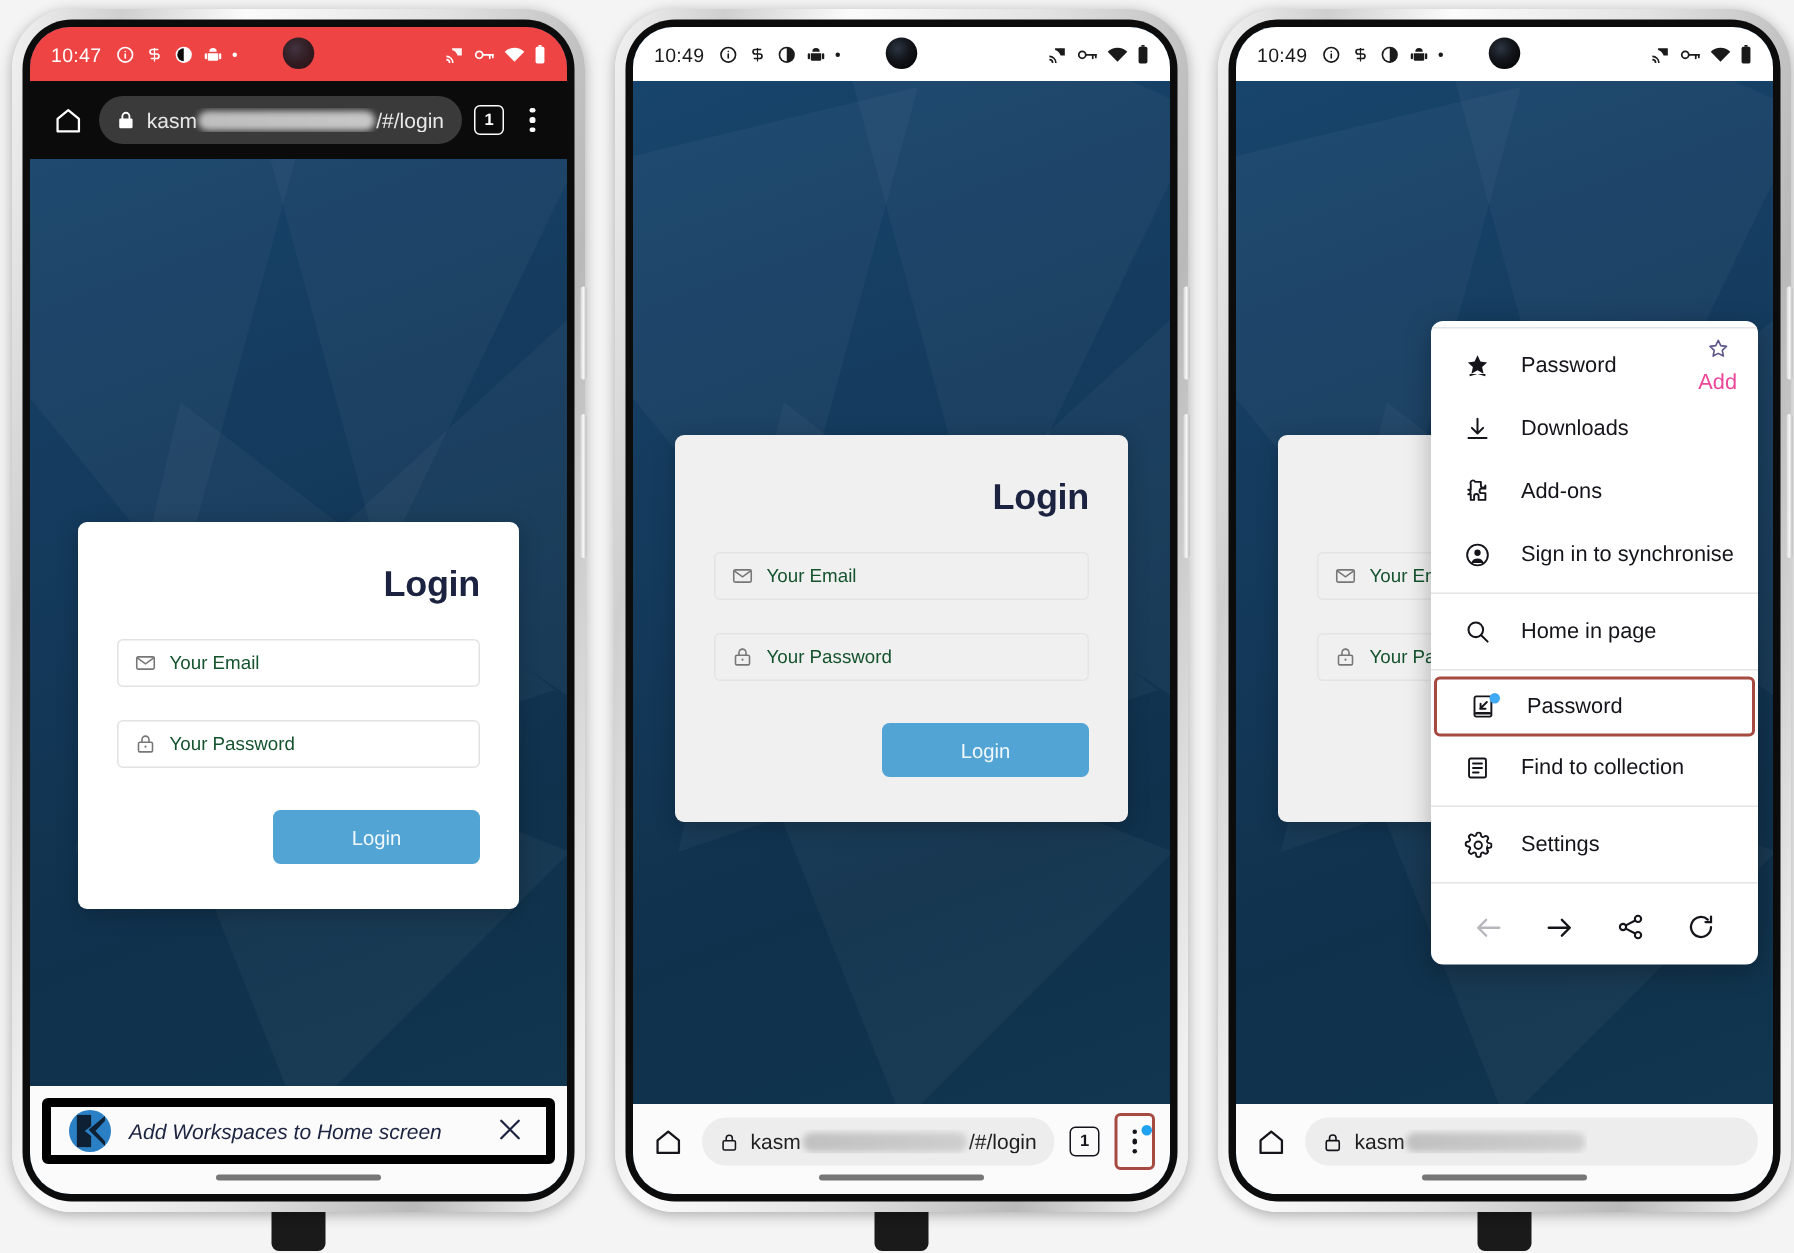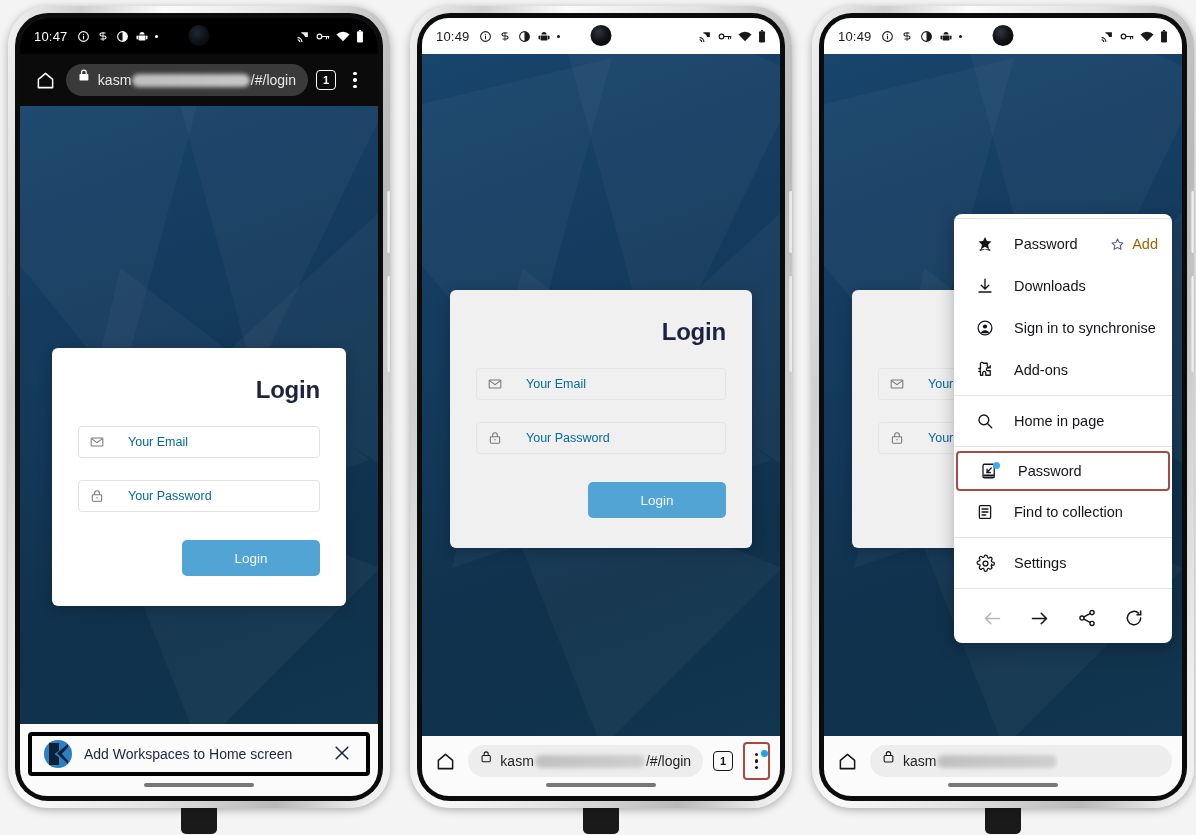--- a/index.html
+++ b/index.html
@@ -58,21 +58,21 @@
         clip-path: polygon(100% 0, 100% 100%, 0 58%); }
   .p5 { width: 300px; height: 300px; top: 430px; left: 60px;
         clip-path: polygon(0 0, 100% 40%, 40% 100%); }
 
   
   .statusbar {
     position: absolute; top: 0; left: 0; right: 0; height: 36px;
     display: flex; align-items: center; padding: 0 14px;
     font-size: 12.5px; letter-spacing: .2px;
   }
-  .statusbar.dark { background: #000000; color: #ffffff; }
+  .statusbar.dark { background: #ef4444; color: #ffffff; }
   .statusbar.light { background: #ffffff; color: #1a1a1a; }
   .sb-time { font-size: 13px; font-weight: 400; margin-right: 9px; }
   .sb-icons { display: flex; align-items: center; gap: 7px; }
   .sb-right { margin-left: auto; display: flex; align-items: center; gap: 6px; }
   .sb-ico { display: inline-flex; }
   .sb-dot { width: 3px; height: 3px; border-radius: 50%; background: currentColor; }
   .camera {
     position: absolute; left: 50%; transform: translateX(-50%);
     top: 7px; width: 21px; height: 21px; border-radius: 50%;
     background: radial-gradient(circle at 38% 34%, #2c3542 0%, #111419 45%, #000 100%);
@@ -90,21 +90,21 @@
     padding: 0 12px;
   }
   .urlbar-bottom {
     position: absolute; bottom: 0; left: 0; right: 0; height: 60px;
     background: #fbfbfb; display: flex; align-items: center; gap: 10px;
     padding: 0 10px 10px 10px;
   }
   .home-btn { width: 26px; display: flex; justify-content: center; flex: 0 0 auto; }
   .url-pill {
     flex: 1 1 auto; height: 32px; border-radius: 16px;
-    display: flex; gap: 8px; padding: 4px 12px;
+    display: flex; align-items: center; gap: 8px; padding: 4px 12px;
     font-size: 14px; min-width: 0;
   }
   .url-pill.dark { background: #3a3a3a; color: #e8e8e8; }
   .url-pill.light { background: #ededed; color: #1f1f1f; }
   .url-text { display: flex; align-items: center; white-space: nowrap; overflow: hidden; }
   .url-redact {
     display: inline-block; height: 13px; width: 120px; border-radius: 7px;
     margin: 0 1px;
     background: linear-gradient(90deg,rgba(190,190,190,.95),rgba(205,205,205,.95));
     filter: blur(2.2px);
@@ -128,40 +128,40 @@
   
   .login-card {
     position: absolute; border-radius: 6px;
     box-shadow: 0 3px 14px rgba(0,0,0,.22);
     padding: 28px 26px 30px 26px;
     text-align: right;
   }
   .login-title { font-size: 24px; font-weight: 700; color: #1c2340; letter-spacing: -.2px; }
   .login-field {
     margin-top: 22px; height: 32px; border: 1px solid #e2e2e2; border-radius: 4px;
-    display: flex; align-items: center; gap: 24px; padding: 0 11px;
-    font-size: 12.5px; color: #0369a1;
+    display: flex; align-items: center; gap: 9px; padding: 0 11px;
+    font-size: 12.5px; color: #14532d;
   }
   .login-btn {
     margin-top: 28px; margin-left: auto; width: 138px; height: 36px;
     background: #51a4d4; border-radius: 5px; color: #f0f8fc;
     display: flex; align-items: center; justify-content: center;
     font-size: 13.5px;
   }
   .card-white { background: #ffffff; }
   .card-grey  { background: #f0f0f0; }
 
   
   .pwa-banner {
     position: absolute; left: 0; right: 0; bottom: 0; height: 72px;
     background: #fbfbfb; padding: 8px 8px 22px 8px;
   }
   .pwa-inner {
-    height: 44px; border: 4px solid #000000; border-radius: 4px;
-    display: flex; align-items: center; padding: 0 12px; gap: 12px;
+    height: 44px; border: 6px solid #000000; border-radius: 4px;
+    display: flex; align-items: center; padding: 0 12px; gap: 12px; font-style: italic;
   }
   .kasm-logo {
     width: 28px; height: 28px; border-radius: 50%; flex: 0 0 auto;
     background: #2b7fc4; position: relative; overflow: hidden;
   }
   .kasm-logo::before {
     content:""; position:absolute; left:5px; top:3px; width:10px; height:22px;
     background:#0e2033; clip-path: polygon(0 0,100% 0,100% 34%,55% 50%,100% 66%,100% 100%,0 100%);
   }
   .kasm-logo::after {
@@ -182,21 +182,21 @@
     overflow: hidden; z-index: 40;
   }
   .ff-item {
     display: flex; align-items: center; height: 42px; padding: 0 14px 0 20px;
     font-size: 14.5px; color: #15141a; gap: 18px;
   }
   .ff-item .lbl { flex: 1 1 auto; }
   .ff-ico { width: 22px; height: 22px; display: flex; align-items: center;
             justify-content: center; flex: 0 0 auto; }
   .ff-sep { height: 1px; background: #e4e4e7; margin: 4px 0; }
-  .ff-add { display: flex; align-items: center; gap: 7px; color: #a16207; font-size: 14.5px; }
+  .ff-add { display: flex; align-items: center; gap: 7px; color: #ec4899; font-size: 14.5px; flex-direction: column; }
   .ff-toggle {
     width: 34px; height: 17px; border-radius: 10px; background: #b3b3bb; position: relative;
   }
   .ff-toggle i {
     position: absolute; left: 1.5px; top: 1.5px; width: 14px; height: 14px;
     border-radius: 50%; background: #fafafa; display:block;
   }
   .ff-item.highlight {
     border: 2px solid #a64a42; border-radius: 4px; margin: 0 2px; height: 40px;
   }
@@ -617,36 +617,36 @@
       <span class="ff-ico">
         <svg width="18" height="18" viewBox="0 0 24 24" fill="none" stroke="#15141a" stroke-width="1.8" stroke-linecap="round" stroke-linejoin="round">
             <path d="M12 3v12M7 11l5 5 5-5M4 20h16"></path>
           </svg>
       </span>
       <span class="lbl">Downloads</span>
     </div>
 
     <div class="ff-item">
       <span class="ff-ico">
+        <svg width="18" height="18" viewBox="0 0 24 24" fill="none" stroke="#15141a" stroke-width="1.7" stroke-linejoin="round">
+            <path d="M10 3h5v3.2a2 2 0 104 0V9h-3.2a2 2 0 100 4H19v6h-6v-3.2a2 2 0 10-4 0V19H6v-5H3.8a2 2 0 100-4H6V5a2 2 0 014-2z"></path>
+          </svg>
+      </span>
+      <span class="lbl">Add-ons</span>
+    </div>
+
+    <div class="ff-item">
+      <span class="ff-ico">
         <svg width="18" height="18" viewBox="0 0 24 24" fill="none" stroke="#15141a" stroke-width="1.7">
             <circle cx="12" cy="12" r="9.2"></circle>
             <circle cx="12" cy="10" r="2.8" fill="#15141a" stroke="none"></circle>
             <path d="M6.4 19a6 6 0 0111.2 0" fill="#15141a" stroke="none"></path>
           </svg>
       </span>
       <span class="lbl">Sign in to synchronise</span>
-    </div>
-
-    <div class="ff-item">
-      <span class="ff-ico">
-        <svg width="18" height="18" viewBox="0 0 24 24" fill="none" stroke="#15141a" stroke-width="1.7" stroke-linejoin="round">
-            <path d="M10 3h5v3.2a2 2 0 104 0V9h-3.2a2 2 0 100 4H19v6h-6v-3.2a2 2 0 10-4 0V19H6v-5H3.8a2 2 0 100-4H6V5a2 2 0 014-2z"></path>
-          </svg>
-      </span>
-      <span class="lbl">Add-ons</span>
     </div>
     <div class="ff-sep"></div>
 
     <div class="ff-item">
       <span class="ff-ico">
         <svg width="18" height="18" viewBox="0 0 24 24" fill="none" stroke="#15141a" stroke-width="1.8" stroke-linecap="round">
             <circle cx="10.5" cy="10.5" r="6.5"></circle>
             <path d="M15.3 15.3L21 21"></path>
           </svg>
       </span>

